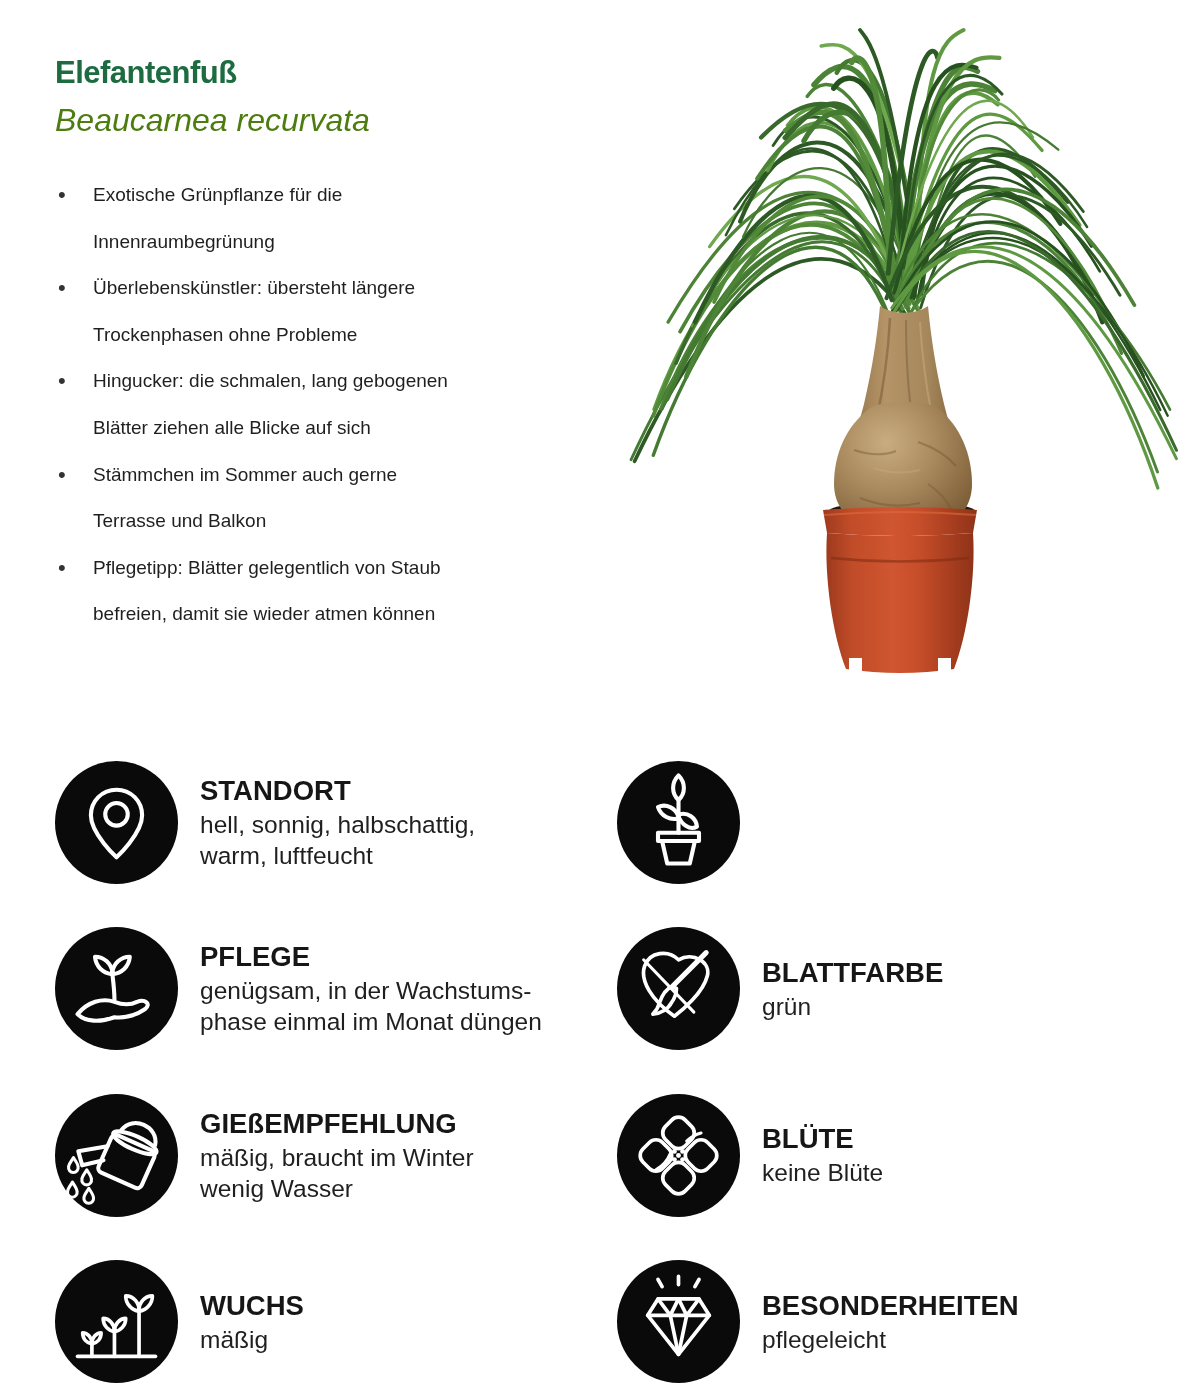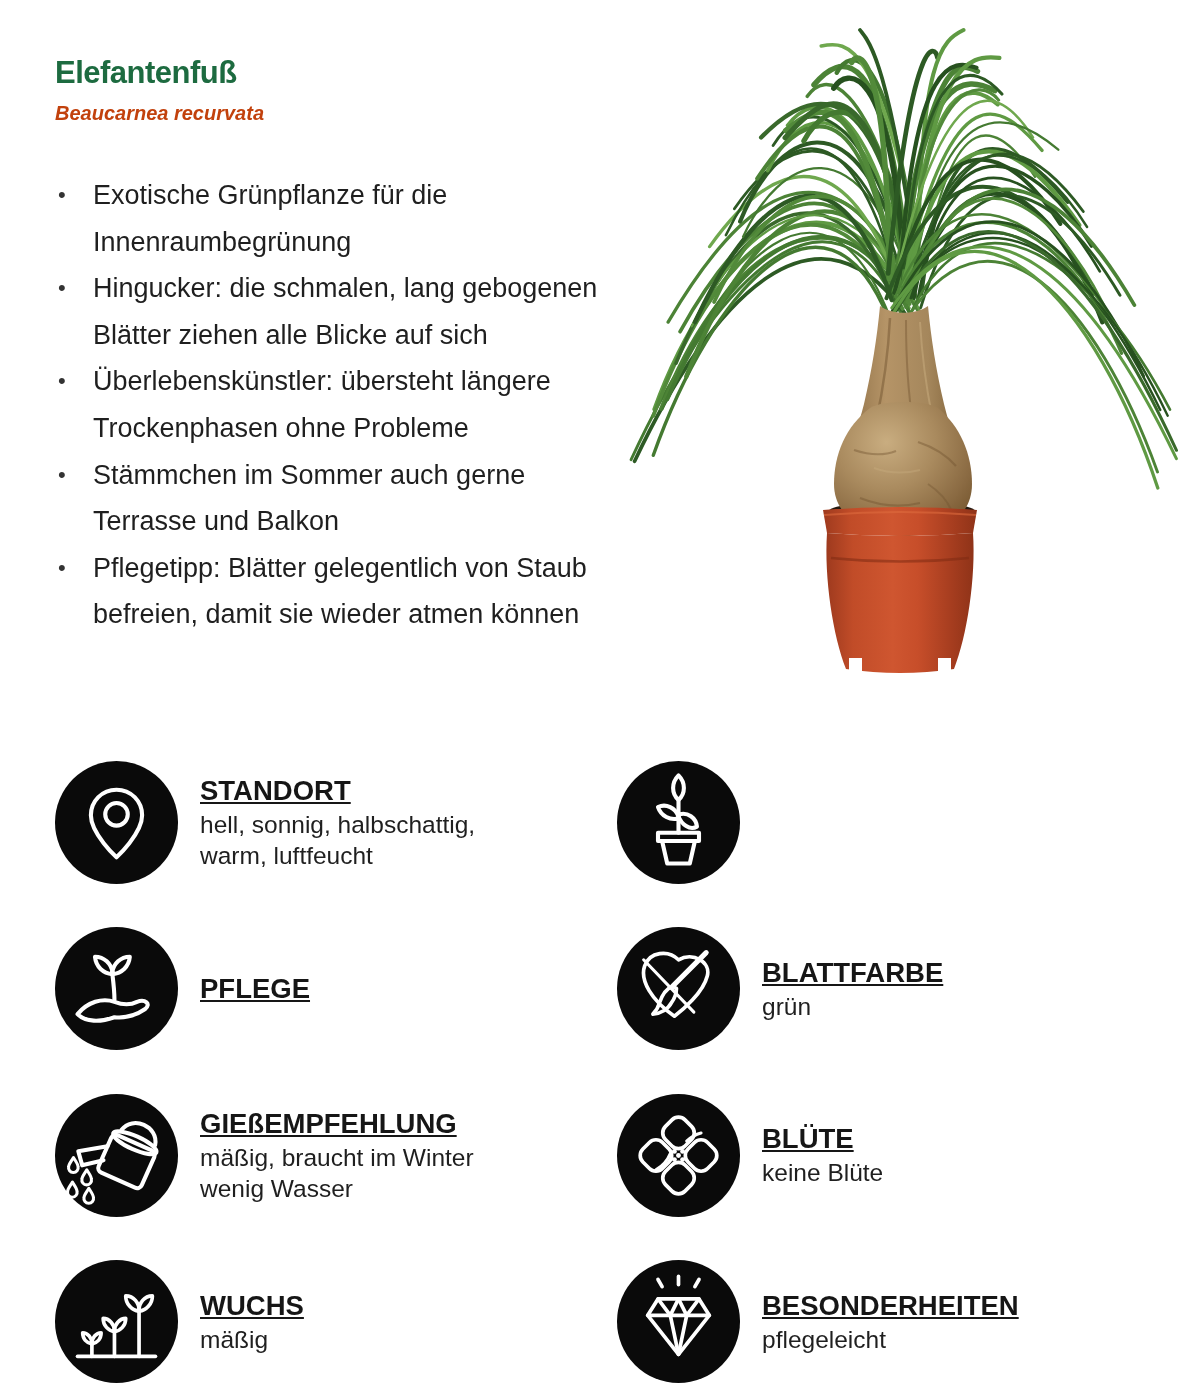--- a/index.html
+++ b/index.html
@@ -1,55 +1,55 @@
 <!DOCTYPE html>
 <html style="--accent: #1d6b40; --text: #1c1c1c; --icon-bg: #0a0a0a; --icon-stroke: #ffffff; --pot: #c14c28; --trunk: #a5875c; --soil: #241910;"><head>
 <meta charset="utf-8">
 <style>
   html,body{margin:0;padding:0;}
   body{background:#ffffff;font-family:"Liberation Sans",sans-serif;color:var(--text,#1c1c1c);}
   .sheet{position:relative;width:1200px;height:1400px;background:#fff;overflow:hidden;}
 
   .page-title{position:absolute;left:55px;top:34px;font-size:31px;font-weight:700;
     color:var(--accent,#1d6b40);letter-spacing:-0.5px;}
-  .page-subtitle{position:absolute;left:55px;top:102px;font-size:20px;font-style:italic;color:#c2410c;font-weight:bold;}
+  .page-subtitle{position:absolute;left:55px;top:102px;font-size:32px;font-style:italic;color:#4d7c0f;}
 
   .bullet-list{position:absolute;left:55px;top:172px;width:575px;list-style:none;margin:0;padding:0;}
-  .bullet-item{position:relative;padding-left:38px;font-size:27px;line-height:46.6px;
+  .bullet-item{position:relative;padding-left:38px;font-size:19px;line-height:46.6px;
     color:#1f1f1f;white-space:pre-line;}
   .bullet-item::before{content:"\2022";position:absolute;left:3px;top:0;font-size:22px;color:#333;}
 
   .plant-figure{position:absolute;left:620px;top:18px;width:560px;height:690px;}
   .plant-figure svg{display:block;width:100%;height:100%;}
 
   .features{position:absolute;left:55px;top:739px;display:grid;
     grid-template-columns:562px 562px;grid-auto-rows:166.5px;}
   .tile{display:flex;align-items:center;}
   .icon-circle{position:relative;flex:0 0 123px;width:123px;height:123px;border-radius:50%;
     background:var(--icon-bg,#0a0a0a);}
   .icon-circle svg{position:absolute;inset:0;width:100%;height:100%;}
   .tile-text{margin-left:22px;max-width:400px;}
-  .tile-title{font-size:27.5px;font-weight:700;color:#161616;line-height:34px;letter-spacing:0;text-decoration:underline;}
+  .tile-title{font-size:27.5px;font-weight:700;color:#161616;line-height:34px;letter-spacing:0;}
   .tile-desc{font-size:24.5px;color:#1f1f1f;line-height:31px;white-space:pre-line;margin-top:1px;}
 </style>
 </head>
 <body>
 
 <div class="sheet">
 
   <h1 class="page-title">Elefantenfuß</h1>
   <div class="page-subtitle">Beaucarnea recurvata</div>
 
   <ul class="bullet-list">
     <li class="bullet-item">Exotische Grünpflanze für die
 Innenraumbegrünung</li>
+    <li class="bullet-item">Überlebenskünstler: übersteht längere
+Trockenphasen ohne Probleme</li>
     <li class="bullet-item">Hingucker: die schmalen, lang gebogenen
 Blätter ziehen alle Blicke auf sich</li>
-    <li class="bullet-item">Überlebenskünstler: übersteht längere
-Trockenphasen ohne Probleme</li>
     <li class="bullet-item">Stämmchen im Sommer auch gerne
 Terrasse und Balkon</li>
     <li class="bullet-item">Pflegetipp: Blätter gelegentlich von Staub
 befreien, damit sie wieder atmen können</li>
   </ul>
 
   <div class="plant-figure">
     <svg viewBox="0 0 560 690" aria-hidden="true">
       <defs>
         <radialGradient id="caudexGrad" cx="38%" cy="30%" r="80%">
@@ -209,20 +209,22 @@
       <div class="icon-circle">
         <svg viewBox="0 0 120 120" fill="none" stroke="#ffffff" stroke-width="4" stroke-linecap="round" stroke-linejoin="round">
           <path d="M22,85 C32,73 46,69 58,73 C66,76 74,76 80,73 C88,70 94,75 88,80 C78,87 68,89 58,88 C44,93 30,93 22,85 Z"></path>
           <path d="M58,71 C58,63 57,54 56,46"></path>
           <path d="M56,46 C47,45 40,39 39,29 C48,29 55,36 56,44 Z"></path>
           <path d="M56,46 C65,45 72,39 73,29 C64,29 57,36 56,44 Z"></path>
         </svg>
       </div>
       <div class="tile-text">
         <div class="tile-title">PFLEGE</div>
+        <div class="tile-desc">genügsam, in der Wachstums-
+phase einmal im Monat düngen</div>
       </div>
     </div>
 
     <div class="tile">
       <div class="icon-circle">
         <svg viewBox="0 0 120 120" fill="none" stroke="#ffffff" stroke-width="3.6" stroke-linecap="round" stroke-linejoin="round">
           <path d="M60,32 C50,22 32,24 27,38 C22,52 34,72 56,87 C64,81 84,64 88,48 C92,34 74,24 60,32 Z"></path>
           <path d="M87,25 L54,58" stroke-width="5"></path>
           <path d="M54,58 C48,60 44,66 41,75 C40,79 38,82 35,85 C42,85 50,80 53,74 C56,70 58,64 58,60 Z"></path>
           <path d="M26,32 L75,83" stroke-width="3"></path>

